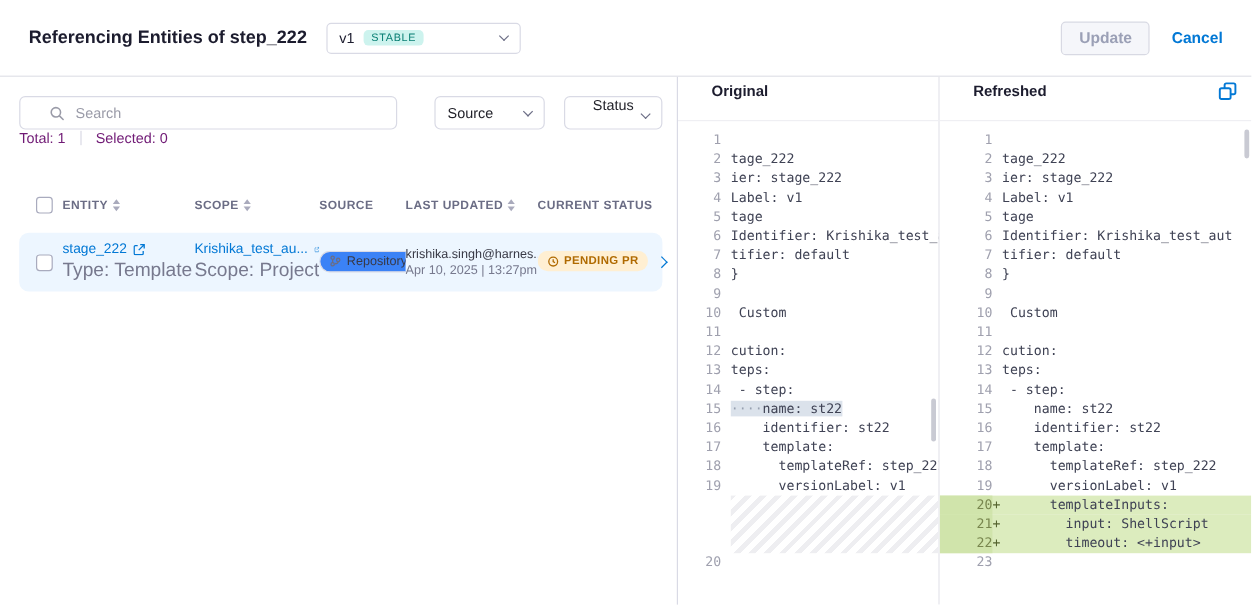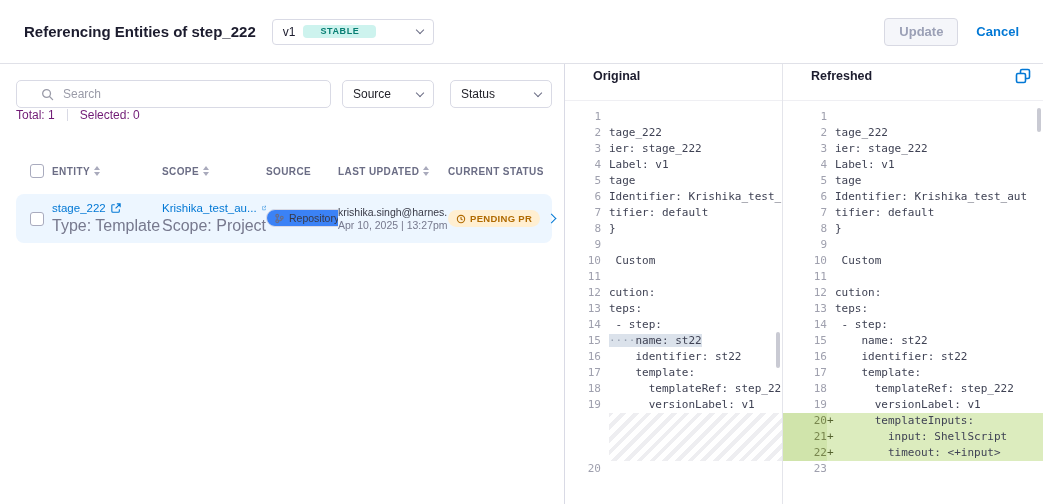--- a/index.html
+++ b/index.html
@@ -8,22 +8,22 @@
          font-family:"Liberation Sans", sans-serif; color:#1c1c2e; }
   .app { width:1043px; height:504px; display:flex; flex-direction:column; overflow:hidden; }
 
   
   .topbar { height:64px; flex:none; display:flex; align-items:center;
             padding:0 24px; border-bottom:1px solid #e0e1e8; }
   .page-title { font-size:15px; font-weight:700; color:#1c1c2e; margin:0 16px 0 0; }
   .version-select { width:162px; height:26px; border:1px solid #d9dae5; border-radius:4px;
             display:flex; align-items:center; gap:8px; padding:0 10px; font-size:12px;
             color:#1c1c2e; cursor:pointer; background:#fff; }
-  .stable-badge { background:#cdf3ee; color:#077e72; font-size:9px; font-weight:700;
-            letter-spacing:.6px; padding:2px 17px; border-radius:4px; line-height:1.1; }
+  .stable-badge { background:#cdf3ee; color:#077e72; font-size:9px; font-weight:400;
+            letter-spacing:.6px; padding:2px 6px; border-radius:4px; line-height:1.1; }
   .chev { width:6px; height:6px; border-right:1.4px solid #6b6d85;
             border-bottom:1.4px solid #6b6d85; transform:rotate(45deg);
             margin-top:-3px; flex:none; }
   .version-select .chev { margin-left:auto; }
   .update-btn { margin-left:auto; height:28px; padding:0 14px; border:1px solid #d8d9e3;
             border-radius:4px; background:#f5f6fa; color:#9ba0b6; font-size:13px;
             font-weight:600; font-family:inherit; cursor:default; }
   .cancel-btn { margin-left:18px; background:none; border:none; color:#0278d5;
             font-size:13px; font-weight:700; font-family:inherit; cursor:pointer; padding:0; }
 
@@ -38,21 +38,21 @@
             border-radius:5px; display:flex; align-items:center; padding:0 24px; gap:7px;
             background:#fff; }
   .search input { border:none; outline:none; flex:1; font-size:12px; color:#22222a;
             font-family:inherit; background:transparent; min-width:0; }
   .search input::placeholder { color:#9a9ba8; }
   .filter-dd { height:28px; border:1px solid #d9dae5; border-radius:5px; display:flex;
             align-items:center; padding:0 10px; font-size:12px; color:#22222a;
             cursor:pointer; background:#fff; }
   .filter-dd .chev { margin-left:auto; }
   .dd-source { width:92px; margin-left:auto; }
-  .dd-status { width:102px; margin-left:16px; }
+  .dd-status { width:82px; margin-left:16px;flex-direction:column; }
 
   .summary { display:flex; align-items:center; font-size:12px; color:#701a75; }
   .vsep { width:1px; height:12px; background:#d9dae5; margin:0 12px; }
 
   .table { margin-top:42px; }
   .thead, .trow { display:grid; grid-template-columns:22px 110px 104px 72px 110px 100px 1fr;
             align-items:center; padding-left:14px; }
   .thead { font-size:10px; font-weight:700; letter-spacing:.4px; color:#6b6d85; }
   .th { display:flex; align-items:center; gap:4px; }
   .sort { display:inline-flex; flex-direction:column; gap:2px; cursor:pointer; }

